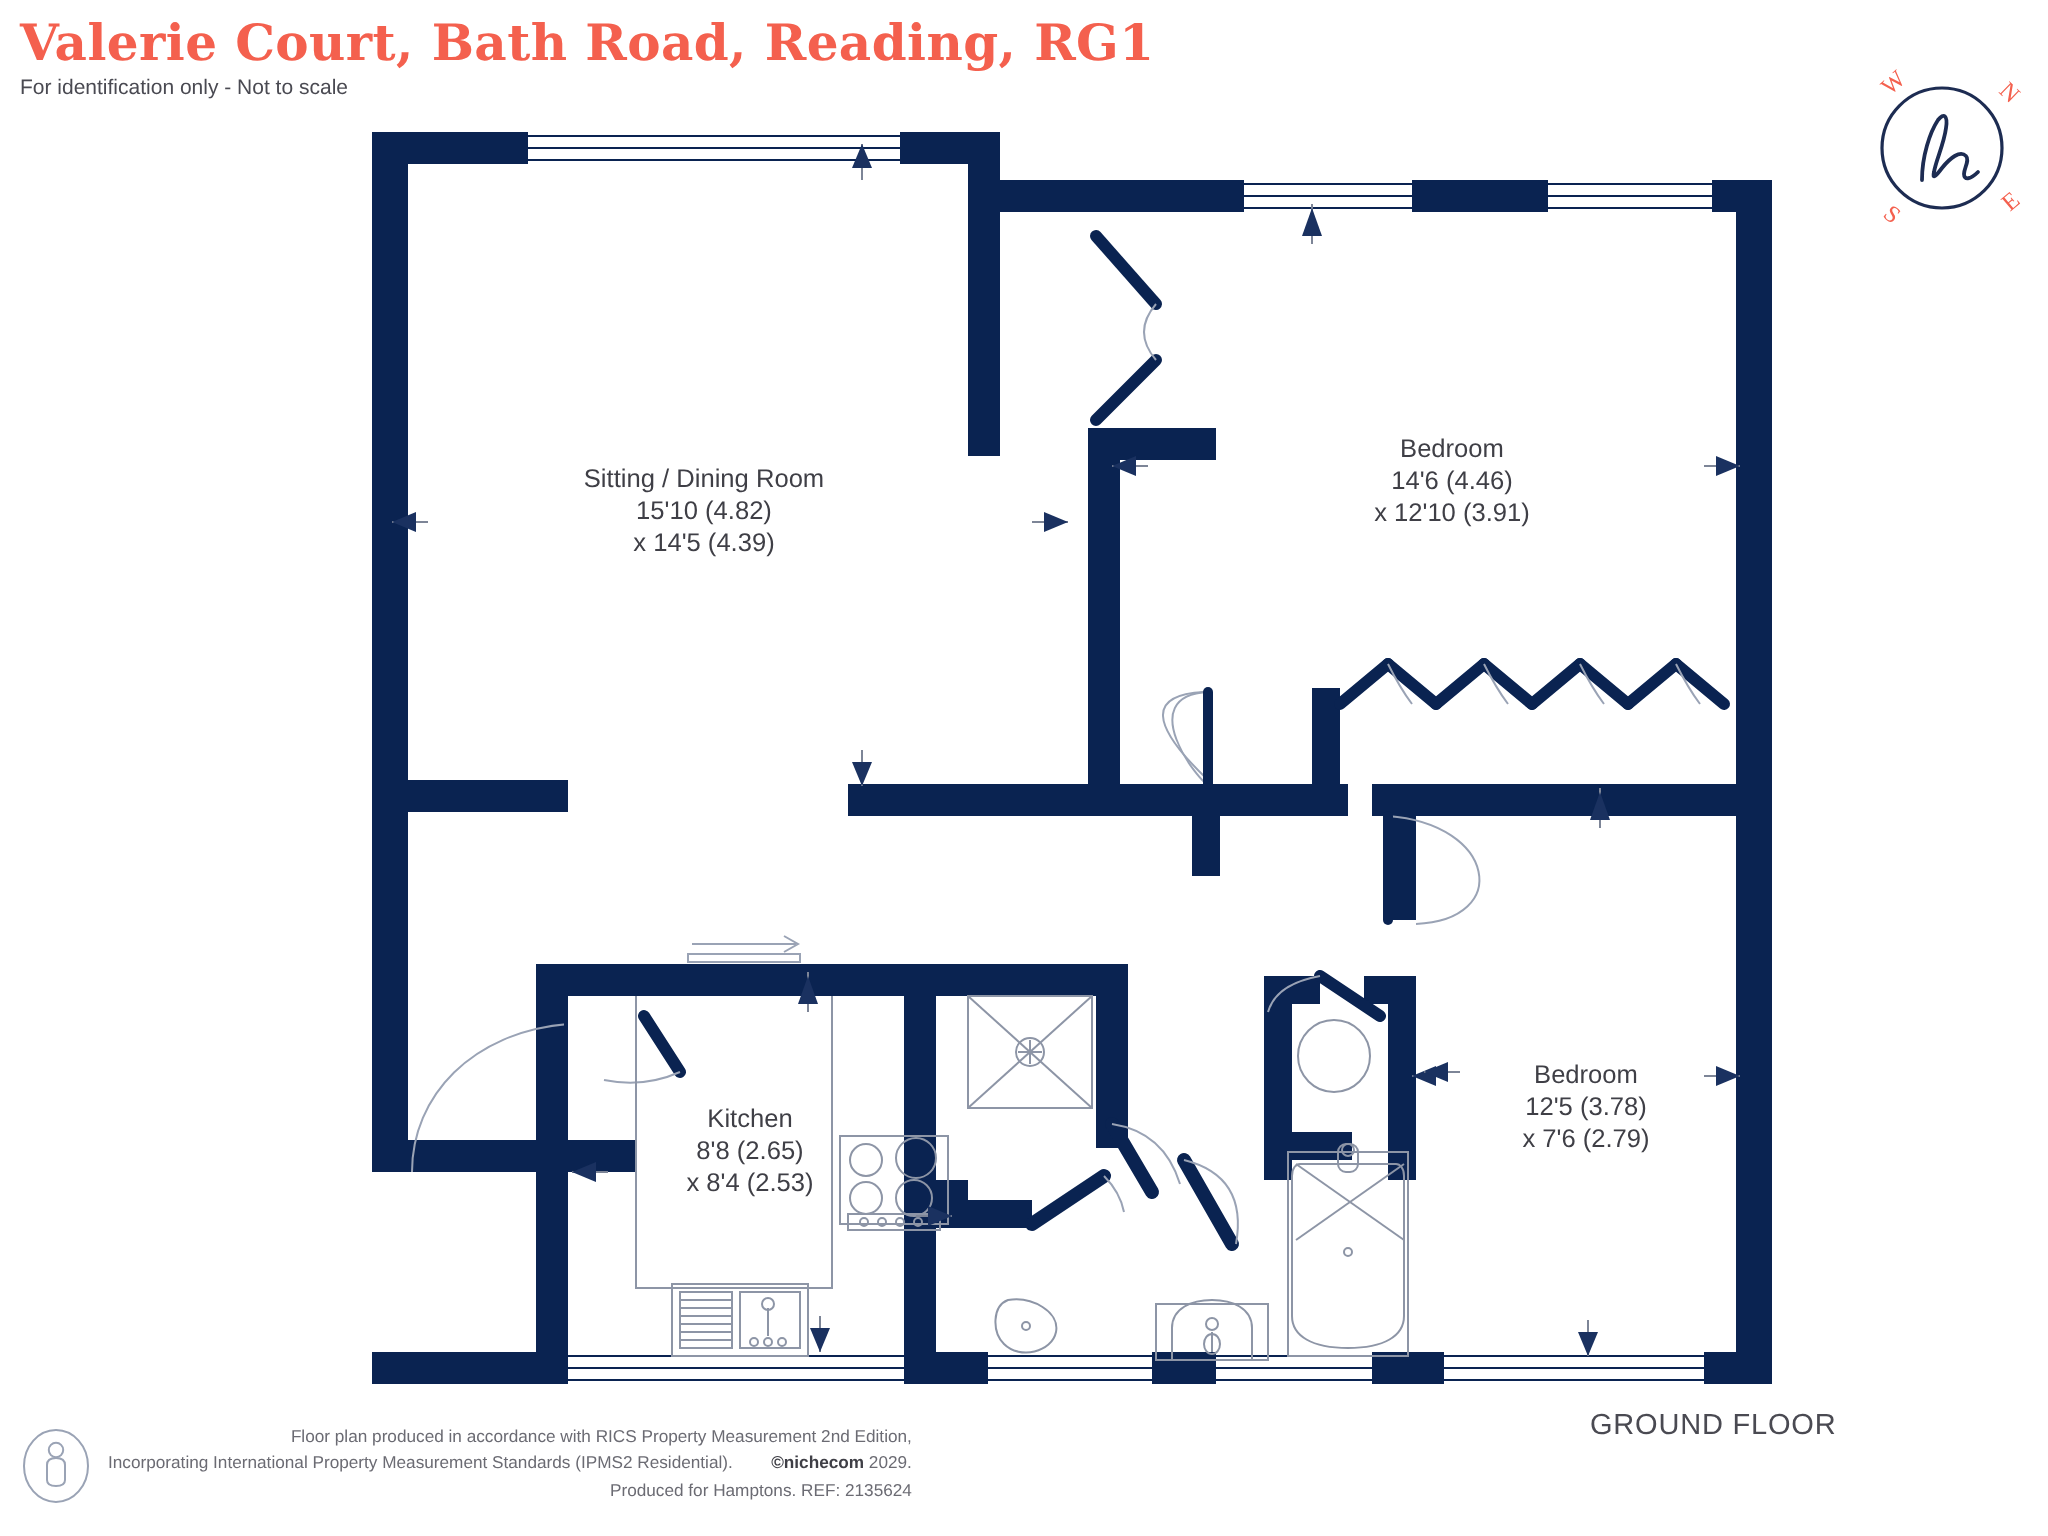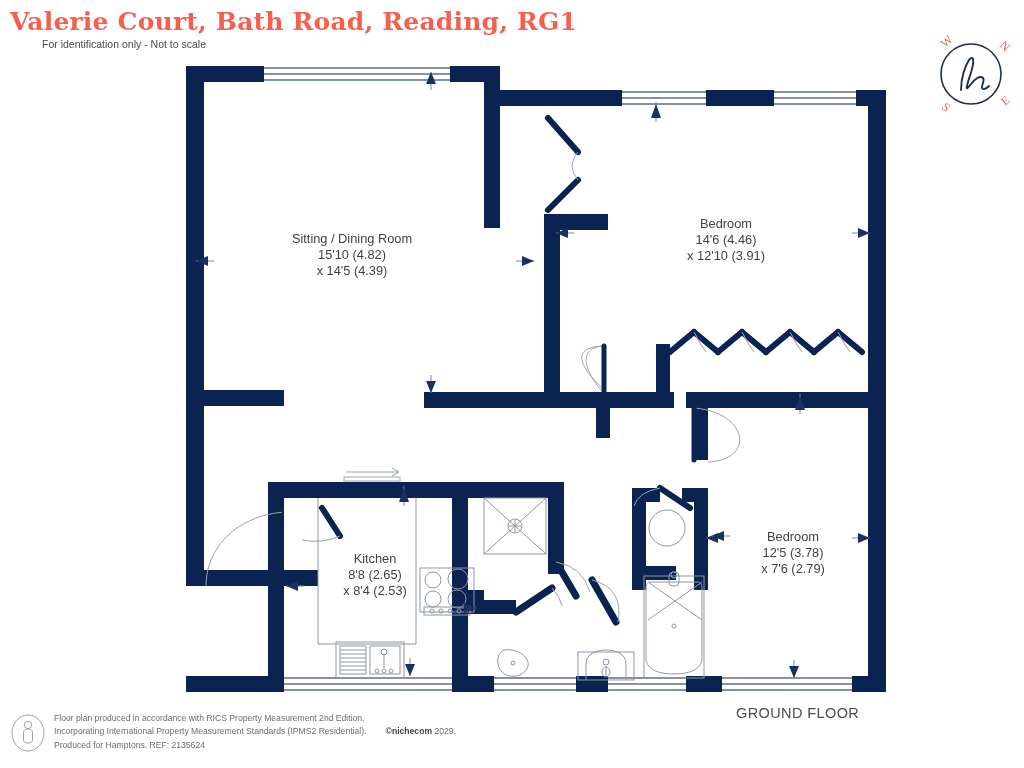--- a/index.html
+++ b/index.html
@@ -43,44 +43,44 @@
     color: #3f3f46;
     line-height: 1.15;
     margin: 0 0 3px 0;
     white-space: nowrap;
   }
   #ident-line {
     font-size: 10.5px;
     color: #4a4a52;
     line-height: 1.15;
     white-space: nowrap;
-    margin-left: 32px;
   }
 
   
   #footer {
     position: absolute;
     left: 10px;
     top: 712px;
     display: flex;
     align-items: flex-start;
     gap: 8px;
   }
   #footer-icon { flex: 0 0 auto; margin-top: 2px; }
   #footer-text {
     font-size: 8.6px;
     line-height: 1.55;
     color: #6b6b73;
     white-space: nowrap;
+    text-align: right;
   }
   .foot-brand { font-weight: bold; color: #3f3f46; padding-left: 12px; }
 
   #floor-label {
     position: absolute;
-    left: 736px;
+    left: 795px;
     top: 705px;
     font-size: 14.5px;
     color: #4a4a52;
     letter-spacing: 0.4px;
     white-space: nowrap;
   }
 
   
   #compass {
     position: absolute;

